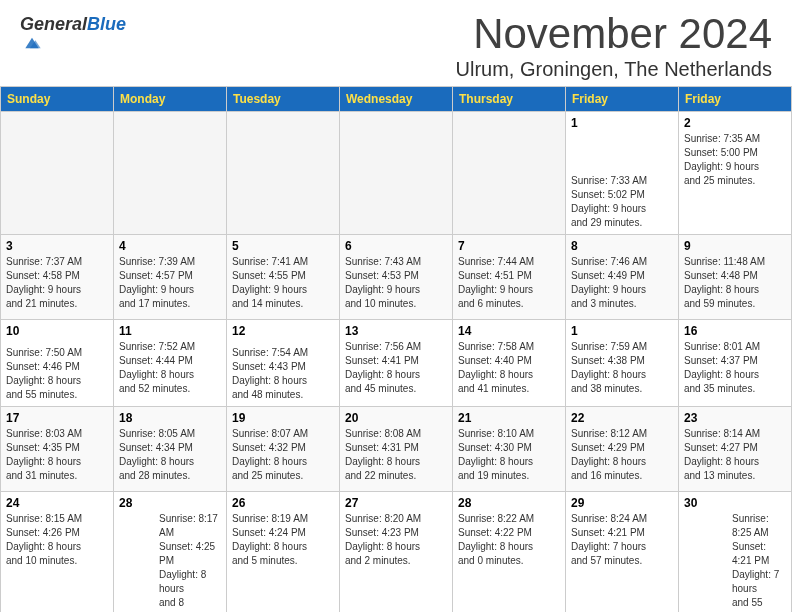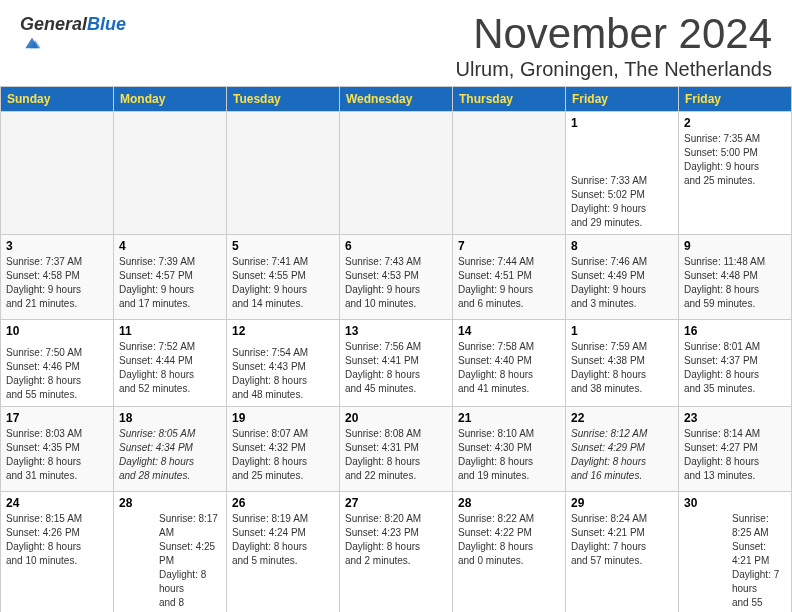--- a/index.html
+++ b/index.html
@@ -244,21 +244,21 @@
       <tr>
         <td>
           <div class="day-num">17</div>
           <div class="day-info" style="white-space: pre-line;">Sunrise: 8:03 AM
 Sunset: 4:35 PM
 Daylight: 8 hours
 and 31 minutes.</div>
         </td>
         <td>
           <div class="day-num">18</div>
-          <div class="day-info" style="white-space: pre-line; font-style: italic;">Sunrise: 8:05 AM
+          <div class="day-info" style="white-space: pre-line;">Sunrise: 8:05 AM
 Sunset: 4:34 PM
 Daylight: 8 hours
 and 28 minutes.</div>
         </td>
         <td>
           <div class="day-num">19</div>
           <div class="day-info" style="white-space: pre-line;">Sunrise: 8:07 AM
 Sunset: 4:32 PM
 Daylight: 8 hours
 and 25 minutes.</div>
@@ -272,21 +272,21 @@
         </td>
         <td>
           <div class="day-num">21</div>
           <div class="day-info" style="white-space: pre-line;">Sunrise: 8:10 AM
 Sunset: 4:30 PM
 Daylight: 8 hours
 and 19 minutes.</div>
         </td>
         <td>
           <div class="day-num">22</div>
-          <div class="day-info" style="white-space: pre-line; font-style: italic;">Sunrise: 8:12 AM
+          <div class="day-info" style="white-space: pre-line;">Sunrise: 8:12 AM
 Sunset: 4:29 PM
 Daylight: 8 hours
 and 16 minutes.</div>
         </td>
         <td>
           <div class="day-num">23</div>
           <div class="day-info" style="white-space: pre-line;">Sunrise: 8:14 AM
 Sunset: 4:27 PM
 Daylight: 8 hours
 and 13 minutes.</div>

